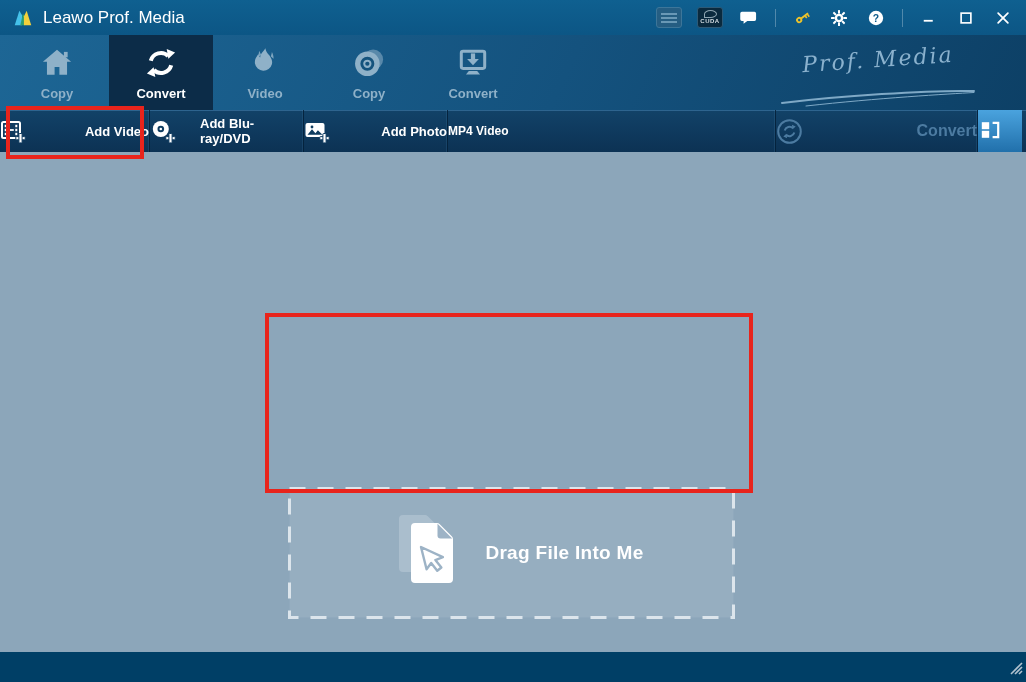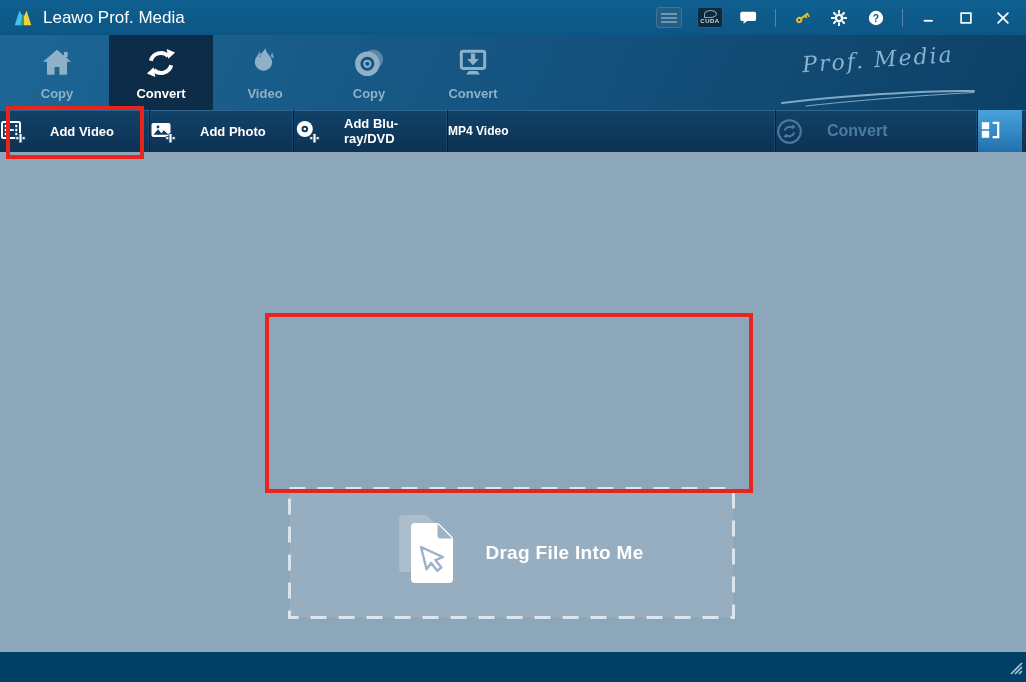--- a/index.html
+++ b/index.html
@@ -32,21 +32,21 @@
   .tab .nic{width:36px;height:36px;}
   .tab .lbl{font-size:13px;font-weight:700;}
   .brand{position:absolute;right:72px;top:12px;color:#8ab1cd;
          font-family:"DejaVu Serif",serif;font-style:italic;font-size:22px;
          letter-spacing:2px;transform:rotate(-4deg);white-space:nowrap;}
   .swoosh{position:absolute;right:48px;top:52px;}
   
   .subbar{position:absolute;top:110px;left:0;width:100%;height:42px;display:flex;
           background:linear-gradient(#124268,#0c3254);
           box-shadow:inset 0 1px 0 rgba(70,130,175,.55);}
-  .tbtn{height:42px;display:flex;align-items:center;justify-content:flex-start;gap:24px;
+  .tbtn{height:42px;display:flex;align-items:center;justify-content:space-between;gap:24px;
         color:#fff;font-weight:700;font-size:13px;box-sizing:border-box;cursor:pointer;
         border-right:1px solid rgba(4,32,56,.85);
         box-shadow:inset -1px 0 0 rgba(90,150,190,.16);}
   .w-av{width:150px}.w-bd{width:154px}.w-ap{width:144px}
   .w-fmt{width:328px;font-size:12px}.w-cv{width:202px}
   .w-panel{width:44px;border-right:none;box-shadow:none;
            background:linear-gradient(#4aa3de,#2170ab);}
   .tbtn .aic{width:26px;height:26px;}
   .cv-dis{color:#4c7ba1;font-size:16px;}
   .cv-dis .cvic{width:27px;height:27px;}
@@ -239,48 +239,48 @@
           </g>
           <g fill="#fff" stroke="#0d3a5f" stroke-width="1">
             <rect x="15.8" y="18.6" width="9.4" height="3.2" rx=".6"></rect>
             <rect x="18.9" y="15.5" width="3.2" height="9.4" rx=".6"></rect>
           </g>
         </svg>
       </span>
       <span>Add Video</span>
     </div>
 
+    <div class="tbtn w-bd">
+      <span class="aic">
+        <svg viewBox="0 0 26 26" width="26" height="26">
+          <circle cx="10.8" cy="11" r="8" fill="#fff"></circle>
+          <circle cx="10.8" cy="11" r="3.3" fill="#0e3c60"></circle>
+          <circle cx="10.8" cy="11" r="1.3" fill="#fff"></circle>
+          <g fill="#fff" stroke="#0d3a5f" stroke-width="1">
+            <rect x="15.8" y="18.6" width="9.4" height="3.2" rx=".6"></rect>
+            <rect x="18.9" y="15.5" width="3.2" height="9.4" rx=".6"></rect>
+          </g>
+        </svg>
+      </span>
+      <span>Add Blu-ray/DVD</span>
+    </div>
+
     <div class="tbtn w-ap">
       <span class="aic">
         <svg viewBox="0 0 26 26" width="26" height="26">
           <rect x="1.5" y="5" width="19" height="14" rx="2" fill="#fff"></rect>
           <path d="M3.5 16.8l4.5-5.6 3.4 4 2.5-3 4.6 4.6z" fill="#0e3c60"></path>
           <circle cx="8" cy="9" r="1.4" fill="#0e3c60"></circle>
           <g fill="#fff" stroke="#0d3a5f" stroke-width="1">
             <rect x="15.8" y="18.6" width="9.4" height="3.2" rx=".6"></rect>
             <rect x="18.9" y="15.5" width="3.2" height="9.4" rx=".6"></rect>
           </g>
         </svg>
       </span>
       <span>Add Photo</span>
-    </div>
-
-    <div class="tbtn w-bd">
-      <span class="aic">
-        <svg viewBox="0 0 26 26" width="26" height="26">
-          <circle cx="10.8" cy="11" r="8" fill="#fff"></circle>
-          <circle cx="10.8" cy="11" r="3.3" fill="#0e3c60"></circle>
-          <circle cx="10.8" cy="11" r="1.3" fill="#fff"></circle>
-          <g fill="#fff" stroke="#0d3a5f" stroke-width="1">
-            <rect x="15.8" y="18.6" width="9.4" height="3.2" rx=".6"></rect>
-            <rect x="18.9" y="15.5" width="3.2" height="9.4" rx=".6"></rect>
-          </g>
-        </svg>
-      </span>
-      <span>Add Blu-ray/DVD</span>
     </div>
 
     <div class="tbtn w-fmt">
       <span>MP4 Video</span>
     </div>
 
     <div class="tbtn w-cv cv-dis">
       <span class="cvic">
         <svg viewBox="0 0 27 27" width="27" height="27">
           <circle cx="13.5" cy="13.5" r="11.3" fill="none" stroke="#4c7ba1" stroke-width="2"></circle>

